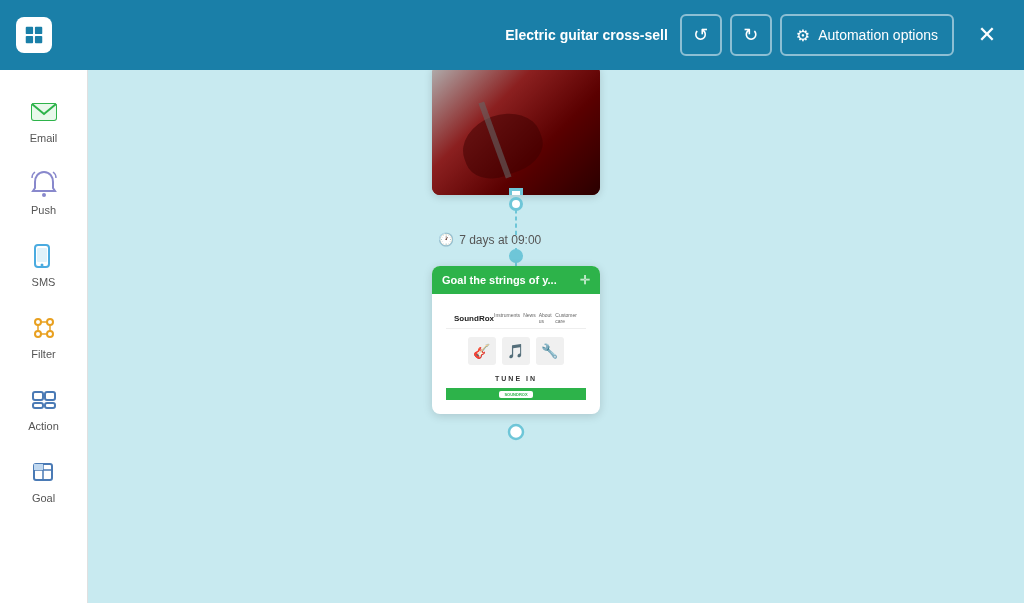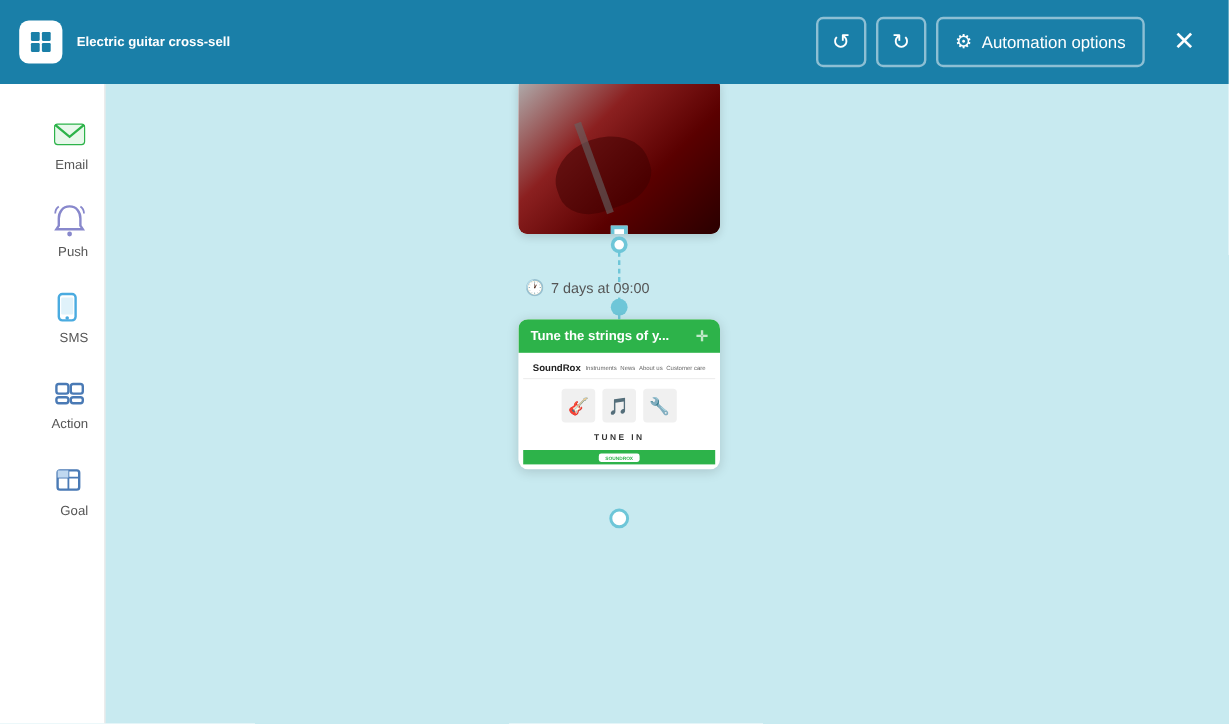--- a/index.html
+++ b/index.html
@@ -17,21 +17,21 @@
     }
     .header-logo {
       width: 36px; height: 36px;
       background: #fff;
       border-radius: 8px;
       display: flex; align-items: center; justify-content: center;
       flex-shrink: 0;
     }
     .header-logo svg { width: 22px; height: 22px; }
     .header-title-block { display: flex; flex-direction: column; flex: 1; }
-    .header-title { color: #fff; font-size: 11px; font-weight: 600; }
+    .header-title { color: #fff; font-size: 14px; font-weight: 600; text-align: right; }
     .header-subtitle { color: rgba(255,255,255,0.75); font-size: 12px; margin-top: 2px; }
     .header-actions { display: flex; align-items: center; gap: 8px; margin-left: auto; }
     .icon-btn {
       width: 42px; height: 42px;
       border: 2px solid rgba(255,255,255,0.5);
       border-radius: 6px;
       background: transparent;
       color: #fff;
       font-size: 18px;
       display: flex; align-items: center; justify-content: center;
@@ -97,21 +97,21 @@
       align-items: center;
       padding: 16px 0;
       gap: 4px;
       flex-shrink: 0;
       overflow-y: auto;
     }
     .sidebar-item {
       width: 72px;
       display: flex;
       flex-direction: column;
-      align-items: flex-end;
+      align-items: center;
       padding: 10px 6px;
       border-radius: 8px;
       cursor: pointer;
       gap: 4px;
     }
     .sidebar-item-label {
       font-size: 11px;
       color: #555;
       text-align: center;
     }
@@ -156,21 +156,21 @@
       justify-content: space-between;
     }
     .email-preview-header-text {
       white-space: nowrap;
       overflow: hidden;
       text-overflow: ellipsis;
       max-width: 130px;
     }
     .move-cursor { cursor: move; color: rgba(255,255,255,0.7); font-size: 12px; }
     .email-preview-body {
-      padding: 4px;
+      padding: 14px;
     }
     .product-item {
       display: flex;
       flex-direction: column;
       align-items: center;
       gap: 2px;
     }
     .product-img {
       width: 28px; height: 28px;
       background: #f0f0f0;
@@ -247,20 +247,35 @@
       <div class="sidebar-icon">
         <svg width="32" height="32" viewBox="0 0 32 32">
           <rect x="7" y="5" width="14" height="22" rx="3" fill="none" stroke="#4aabe0" stroke-width="2"></rect>
           <rect x="9" y="8" width="10" height="14" rx="1" fill="#e0f2fa"></rect>
           <circle cx="14" cy="25" r="1.5" fill="#4aabe0"></circle>
         </svg>
       </div>
       <span class="sidebar-item-label">SMS</span>
     </div>
 
+    <div class="sidebar-item">
+      <div class="sidebar-icon">
+        <svg width="32" height="32" viewBox="0 0 32 32">
+          <circle cx="10" cy="10" r="3" fill="none" stroke="#e8a020" stroke-width="2"></circle>
+          <circle cx="22" cy="10" r="3" fill="none" stroke="#e8a020" stroke-width="2"></circle>
+          <circle cx="10" cy="22" r="3" fill="none" stroke="#e8a020" stroke-width="2"></circle>
+          <circle cx="22" cy="22" r="3" fill="none" stroke="#e8a020" stroke-width="2"></circle>
+          <line x1="13" y1="10" x2="19" y2="10" stroke="#e8a020" stroke-width="1.5"></line>
+          <line x1="10" y1="13" x2="10" y2="19" stroke="#e8a020" stroke-width="1.5"></line>
+          <line x1="22" y1="13" x2="22" y2="19" stroke="#e8a020" stroke-width="1.5"></line>
+          <line x1="13" y1="22" x2="19" y2="22" stroke="#e8a020" stroke-width="1.5"></line>
+        </svg>
+      </div>
+      <span class="sidebar-item-label">Filter</span>
+    </div>
 
 
     <div class="sidebar-item">
       <div class="sidebar-icon">
         <svg width="32" height="32" viewBox="0 0 32 32">
           <rect x="5" y="8" width="10" height="8" rx="2" fill="none" stroke="#4a7ab5" stroke-width="2"></rect>
           <rect x="17" y="8" width="10" height="8" rx="2" fill="none" stroke="#4a7ab5" stroke-width="2"></rect>
           <rect x="5" y="19" width="10" height="5" rx="2" fill="none" stroke="#4a7ab5" stroke-width="2"></rect>
           <rect x="17" y="19" width="10" height="5" rx="2" fill="none" stroke="#4a7ab5" stroke-width="2"></rect>
         </svg>
@@ -308,21 +323,21 @@
 
     <div style="position:absolute; top:162px; left:350px; display:flex; align-items:center; gap:5px; color:#555; font-size:12px;">
       <span style="color:#888; font-size:13px;">🕐</span>
       <span>7 days at 09:00</span>
     </div>
 
     <div style="position:absolute; top:179px; left:421px; width:14px; height:14px; background:#6ec6d8; border-radius:50%;"></div>
 
     <div class="email-preview-card" style="top: 196px; left: 344px;">
       <div class="email-preview-header">
-        <span class="email-preview-header-text">Tune the strings of y...</span>
+        <span class="email-preview-header-text">Goal the strings of y...</span>
         <span class="move-cursor">✛</span>
       </div>
       <div class="email-preview-body">
 
         <div style="display:flex; align-items:center; justify-content:space-between; padding:4px 8px; border-bottom:1px solid #eee; background:#fff;">
           <span style="font-weight:bold; font-size:8px; color:#222;">SoundRox</span>
           <div style="display:flex; gap:3px;">
             <span style="font-size:5px; color:#666;">Instruments</span>
             <span style="font-size:5px; color:#666;">News</span>
             <span style="font-size:5px; color:#666;">About us</span>

